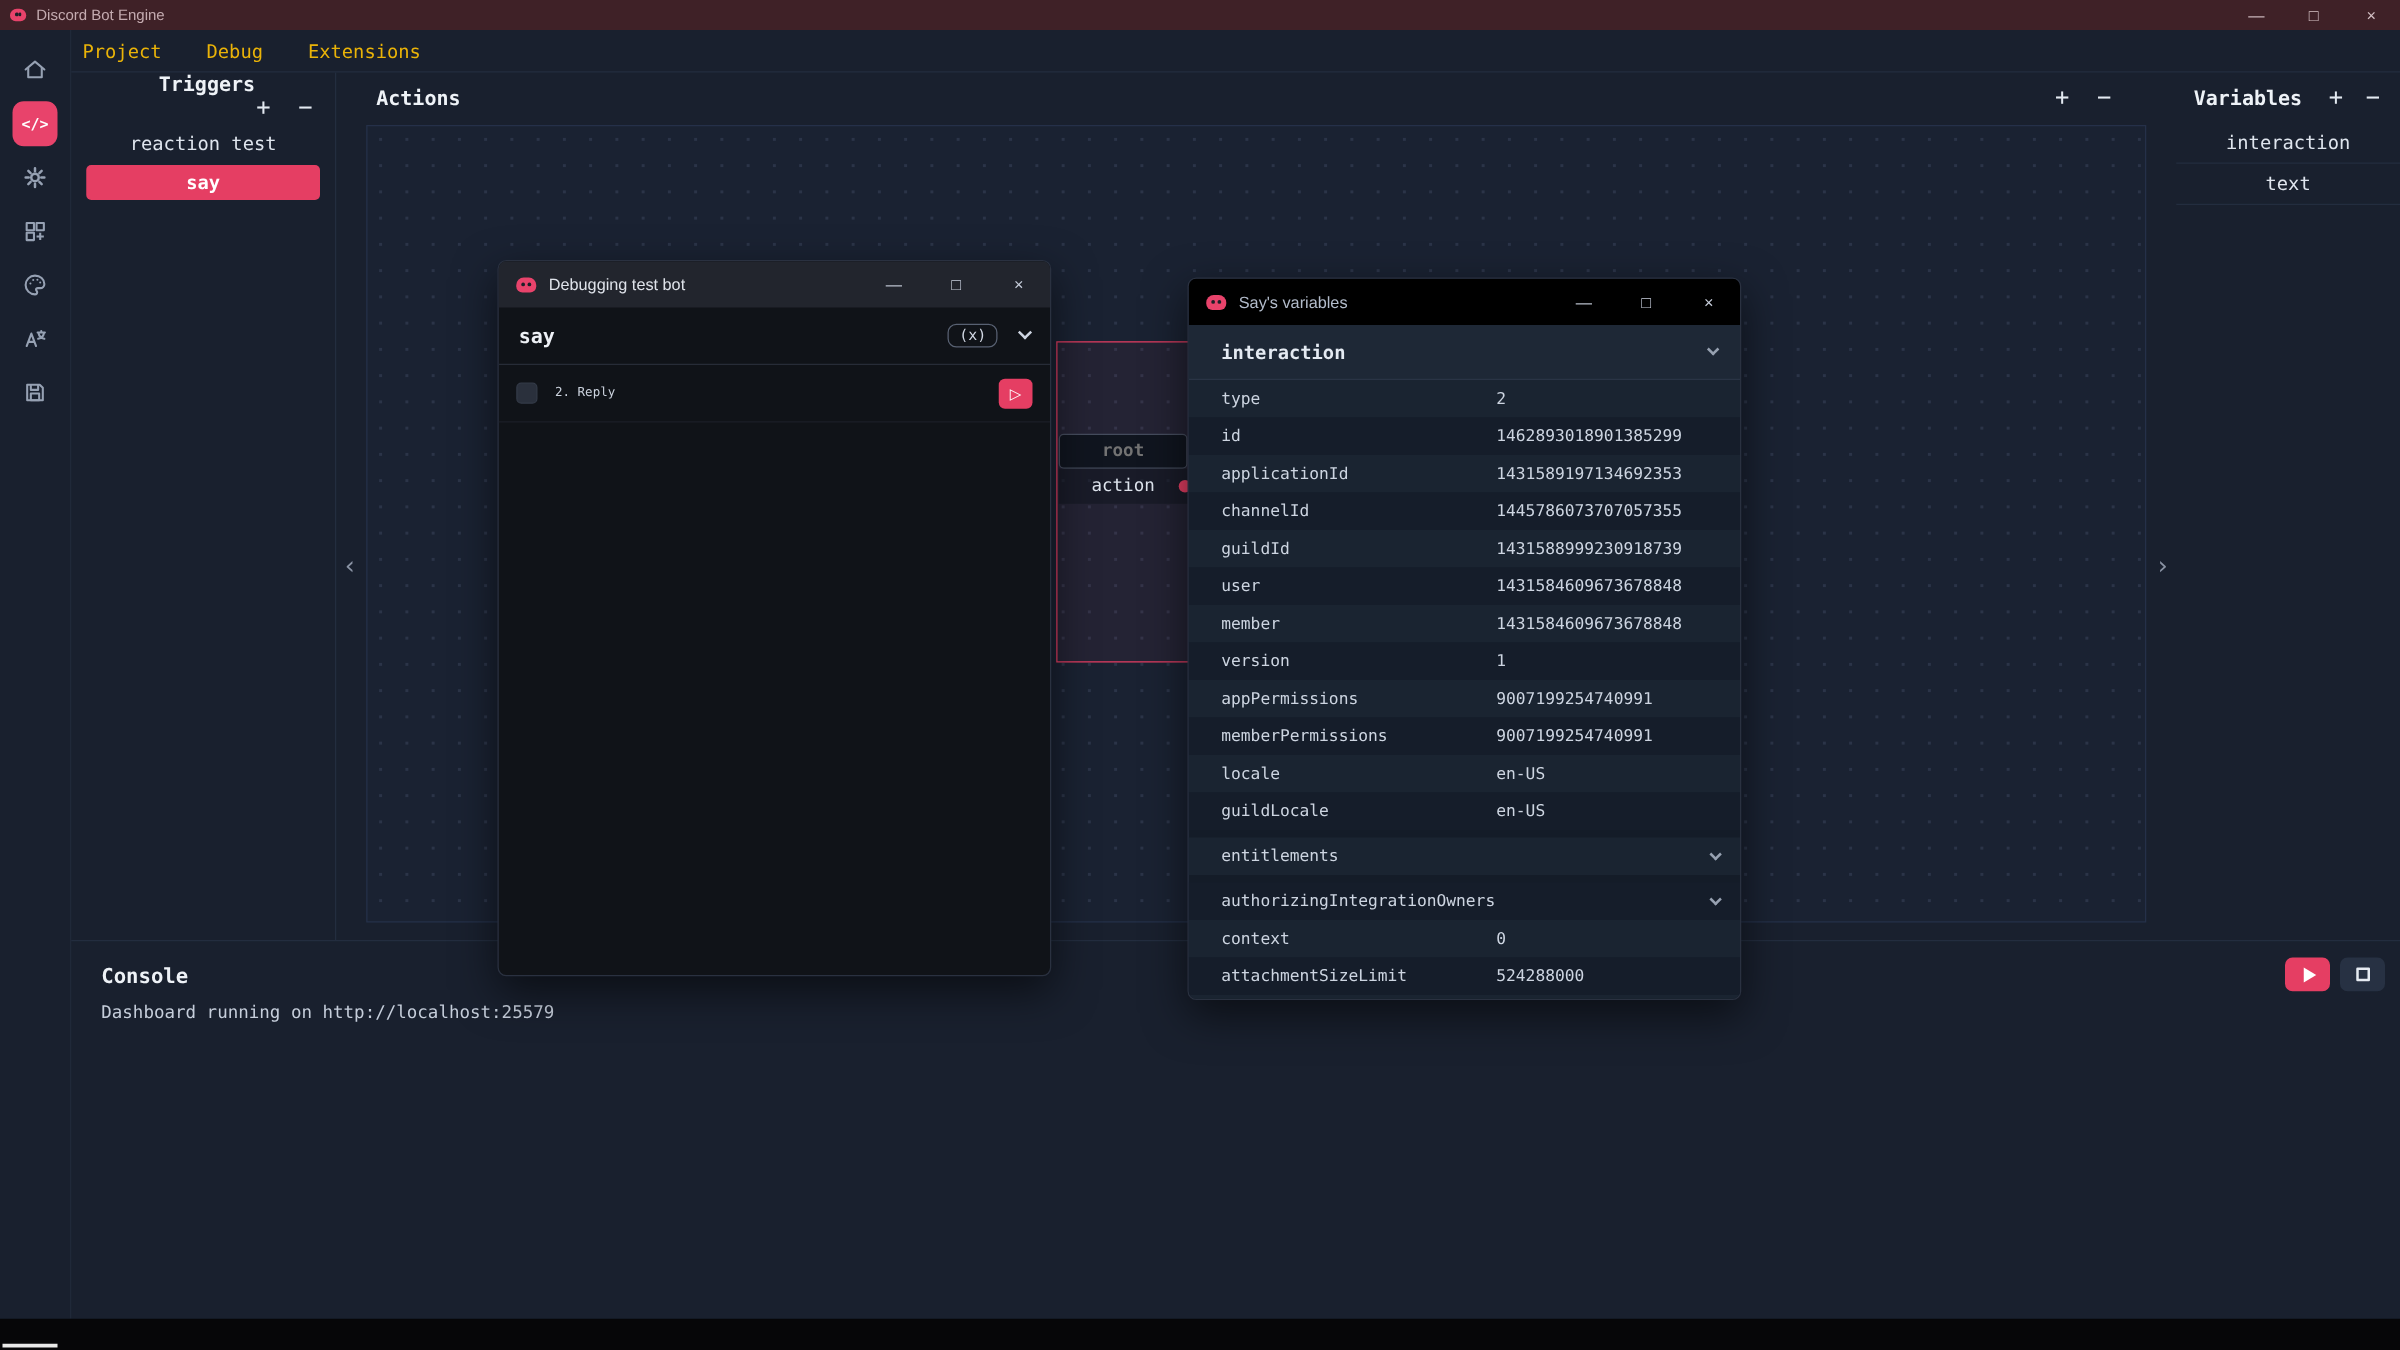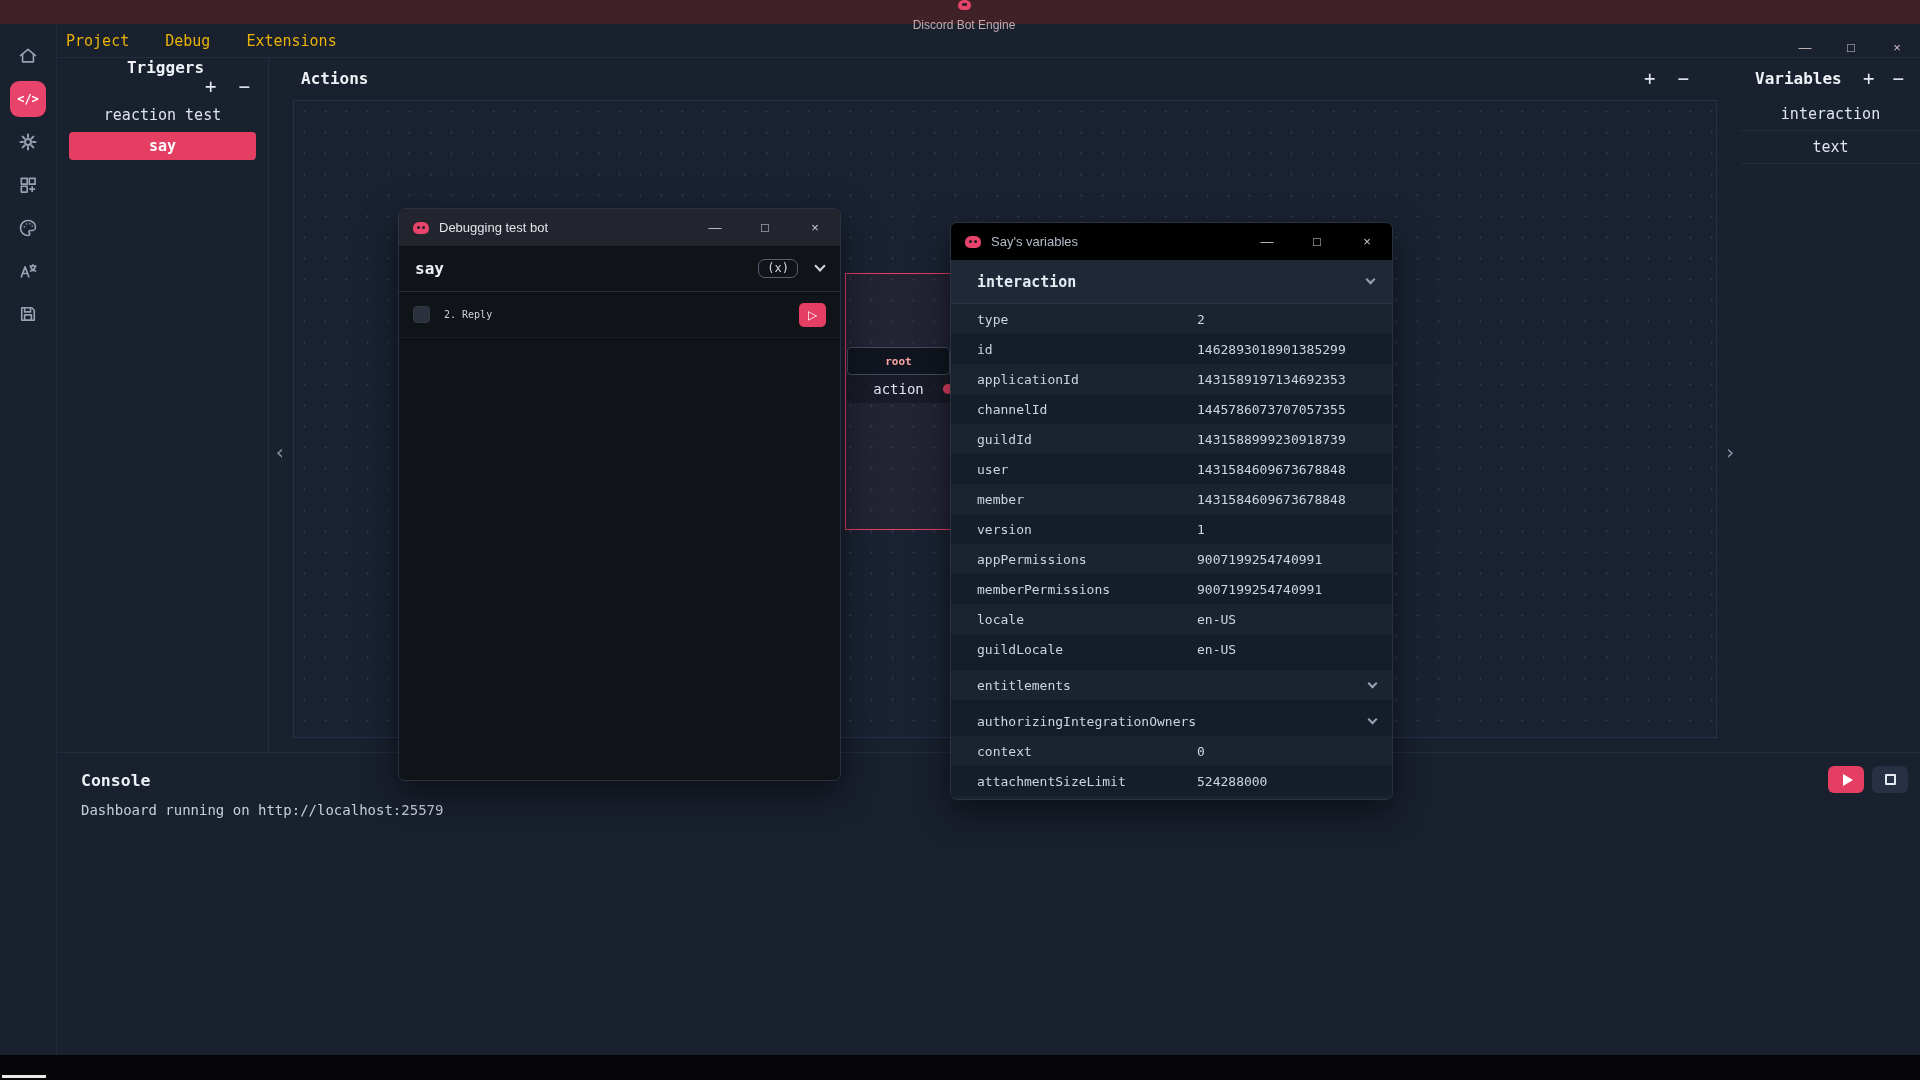--- a/index.html
+++ b/index.html
@@ -3,21 +3,21 @@
 <meta charset="utf-8">
 <style>
   * { box-sizing: border-box; margin: 0; padding: 0; }
   html,body { background:#000; }
   body { font-family:"DejaVu Sans Mono","Liberation Mono",monospace; }
   .screen { position:relative; width:1920px; height:1080px; background:#19202e; overflow:hidden; color:#d6dde8; }
 
   
   .titlebar { position:absolute; left:0; top:0; width:1920px; height:24px; background:#3f2127;
               display:flex; align-items:center; padding-left:8px; gap:8px;
-              font-family:"Liberation Sans",sans-serif; font-size:12px; color:#c4abb0;flex-direction:column; }
+              font-family:"Liberation Sans",sans-serif; font-size:12px; color:#c4abb0; }
   .tb-controls { margin-left:auto; display:flex; height:100%; }
   .tb-btn { width:46px; display:flex; align-items:center; justify-content:center; color:#d4c1c5; font-size:13px; }
 
   
   .disc { width:16px; height:12px; background:#e8436b; border-radius:6px 6px 5px 5px; position:relative; flex:0 0 auto; }
   .disc::before, .disc::after { content:""; position:absolute; top:4px; width:3px; height:3px; border-radius:50%; background:#1c2028; }
   .disc::before { left:4px; } .disc::after { right:4px; }
   .disc.small { width:13px; height:10px; }
   .disc.small::before,.disc.small::after { top:3px; width:2.5px; height:2.5px; }
 
@@ -51,21 +51,21 @@
   .collapse-arrow { position:absolute; top:382px; left:0; width:22px; text-align:center; font-size:20px; color:#8a93a4; }
 
   .actions-panel { position:absolute; left:291px; top:58px; width:1428px; height:694px; }
   .actions-panel .panel-head { padding:0 30px 0 10px; }
   .canvas { position:absolute; left:2px; top:42px; right:2px; bottom:14px; border:1px solid #253049; background:#1a2232;
             background-image:radial-gradient(#2b3448 1.2px, transparent 1.3px); background-size:21px 21px; }
   .select-box { position:absolute; left:551px; top:172px; width:312px; height:257px;
                 border:1px solid #e53e63; background:rgba(229,62,99,0.05); }
   .node { position:absolute; left:553px; top:246px; width:103px; }
   .node-title { height:28px; background:#10151f; border:1px solid #454c5d; border-radius:4px;
-                display:flex; align-items:center; justify-content:center; font-size:11px; font-weight:600; color:#fca5a5; }
+                display:flex; align-items:center; justify-content:center; font-size:14px; font-weight:600; color:#737373; }
   .node-port { height:28px; display:flex; align-items:center; justify-content:center; font-size:14px; color:#dfe5ee;
                position:relative; background:rgba(16,21,31,0.55); }
   .port-dot { position:absolute; right:-3px; top:50%; transform:translateY(-50%); width:10px; height:10px;
               border-radius:50%; background:#e53e63; }
 
   .vars-panel { position:absolute; left:1741px; top:58px; width:179px; height:694px; }
   .vars-panel .panel-head { padding:0 16px 0 14px; }
   .vars-panel .head-btns { gap:18px; }
   .var-item { height:33px; display:flex; align-items:center; justify-content:center; border-bottom:1px solid #232d3f;
               font-size:15px; color:#dfe5ee; }

